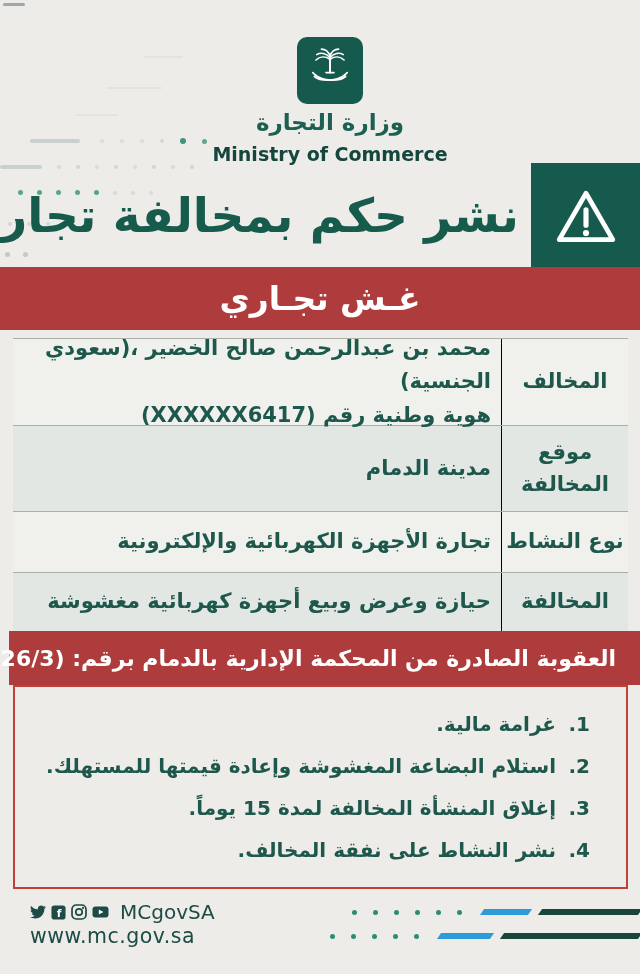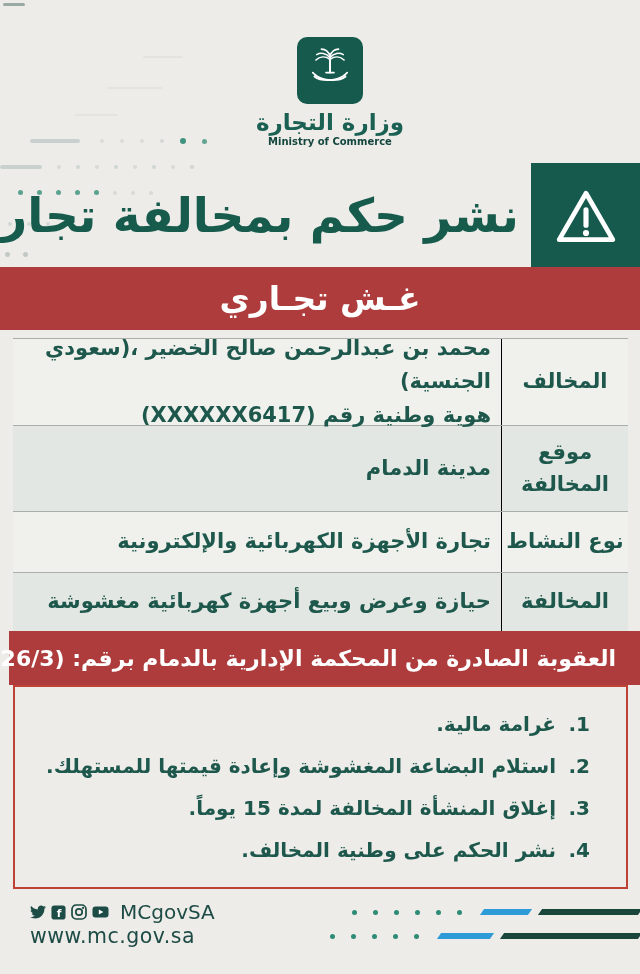--- a/index.html
+++ b/index.html
@@ -13,21 +13,21 @@
   .bar { position:absolute; border-radius:2px; }
   .dotrow { position:absolute; display:flex; align-items:center; }
   .dotrow i { display:block; border-radius:50%; }
   
   .logo-section { position:relative; z-index:1; padding-top:37px; text-align:center; height:163px;padding-left:20px; }
   .logo-square {
     width:66px; height:67px; margin:0 auto; background:#165A4D; border-radius:10px;
     display:flex; align-items:center; justify-content:center;
   }
   .ministry-ar { margin-top:5px; font-size:23px; font-weight:bold; color:#1B6153; letter-spacing:1px; }
-  .ministry-en { margin-top:1px; font-size:10px; font-weight:bold; color:#14463E; }
+  .ministry-en { margin-top:8px; font-size:19px; font-weight:bold; color:#14463E; }
   
   .header-band {
     position:relative; z-index:1; height:104px; direction:rtl;
     display:flex; align-items:center;
   }
   .warn-square {
     flex:none; width:109px; height:108px; margin-bottom:-4px; background:#165A4D;
     display:flex; align-items:center; justify-content:center; z-index:2;
   }
   .header-title { font-size:47px; font-weight:bold; color:#175B4D; margin-right:12px; white-space:nowrap; }
@@ -206,21 +206,21 @@
   <div class="penalty-item">
     <span class="penalty-num">2.</span>
     <span>استلام البضاعة المغشوشة وإعادة قيمتها للمستهلك.</span>
   </div>
   <div class="penalty-item">
     <span class="penalty-num">3.</span>
     <span>إغلاق المنشأة المخالفة لمدة 15 يوماً.</span>
   </div>
   <div class="penalty-item">
     <span class="penalty-num">4.</span>
-    <span>نشر الحكم على وطنية المخالف.</span>
+    <span>نشر النشاط على نفقة المخالف.</span>
   </div>
 </div>
 
 <div class="footer">
   <div class="social-row">
     <span>
       <svg width="16" height="16" viewBox="0 0 24 24" fill="#1D4B45">
           <path d="M23.95 4.57c-.88.39-1.83.65-2.82.77 1.01-.61 1.79-1.57 2.16-2.72-.95.56-2 .96-3.13 1.18C19.27 2.85 18 2.25 16.58 2.25c-2.72 0-4.92 2.2-4.92 4.92 0 .39.04.76.13 1.12C7.69 8.09 4.07 6.13 1.64 3.16c-.43.72-.67 1.56-.67 2.48 0 1.71.87 3.21 2.19 4.1-.81-.03-1.57-.25-2.23-.62v.06c0 2.39 1.69 4.37 3.95 4.83-.41.11-.85.17-1.3.17-.31 0-.61-.03-.92-.09.63 1.95 2.45 3.38 4.6 3.42-1.68 1.32-3.81 2.1-6.1 2.1-.39 0-.78-.02-1.17-.07 2.19 1.39 4.77 2.21 7.56 2.21 9.05 0 14-7.5 14-13.99 0-.21 0-.42-.02-.63.96-.69 1.8-1.56 2.46-2.55z"></path>
         </svg>
     </span>

